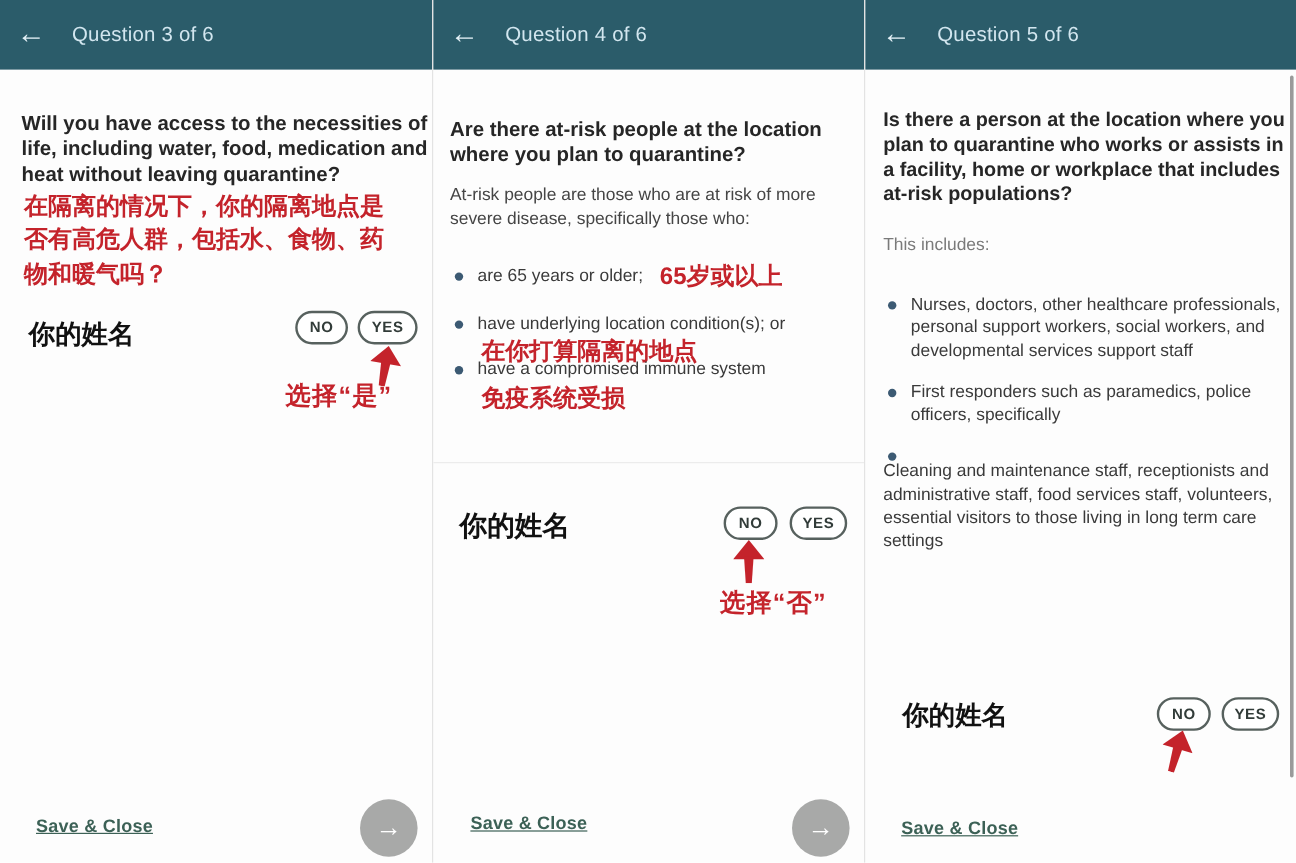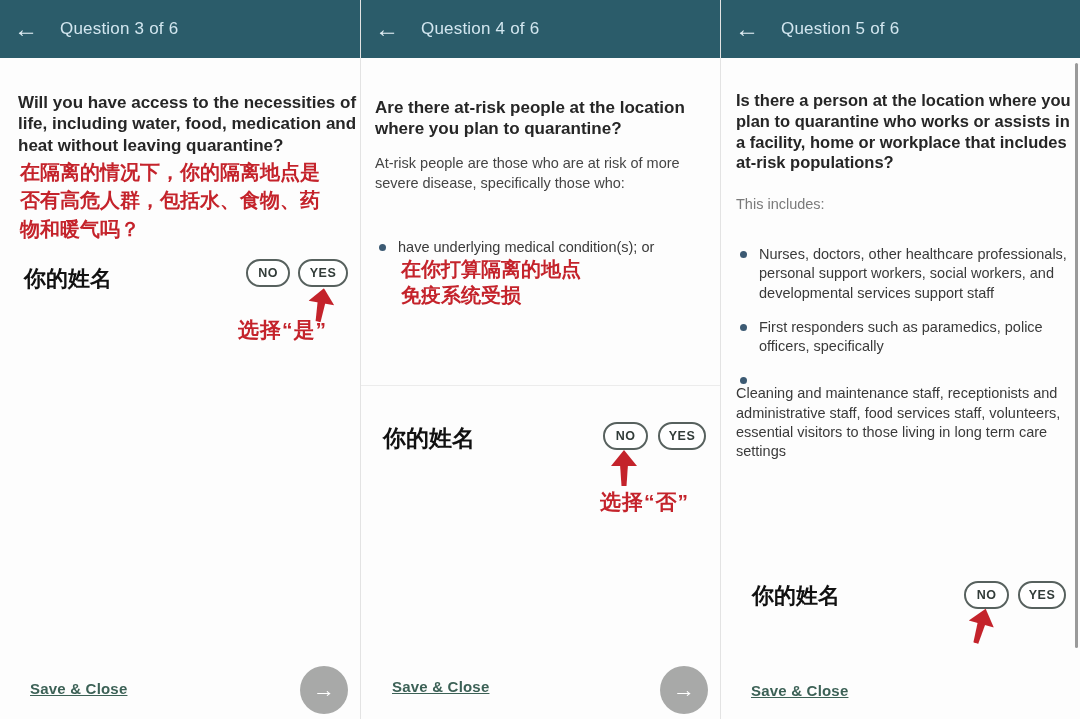--- a/index.html
+++ b/index.html
@@ -111,25 +111,34 @@
       <span class="back-arrow">←</span>
       <span class="appbar-title">Question 4 of 6</span>
     </header>
 
 
     <div class="q-en" style="left:14px; top:97px; width:330px;">Are there at-risk people at the location where you plan to quarantine?</div>
 
     <div class="desc" style="left:14px; top:153px; width:340px;">At-risk people are those who are at risk of more severe disease, specifically those who:</div>
 
     <div style="position:absolute; left:14px; top:221px; width:340px;">
+      <div class="bullet-row">
+        <span class="dot"></span>
+        <span class="b-en">are 65 years or older;</span>
+        <span class="zh-inline" style="font-size:20px; margin:-4px 0 0 14px; white-space:nowrap;">65岁或以上</span>
+      </div>
       <div class="bullet-row" style="margin-top:17px;">
         <span class="dot"></span>
-        <span class="b-en">have underlying medical condition(s); or</span>
+        <span class="b-en">have underlying location condition(s); or</span>
       </div>
       <div class="zh-inline" style="font-size:20px; margin:-1px 0 0 26px;">在你打算隔离的地点</div>
+      <div class="bullet-row" style="margin-top:-7px;">
+        <span class="dot"></span>
+        <span class="b-en">have a compromised immune system</span>
+      </div>
       <div class="zh-inline" style="font-size:20px; margin:-1px 0 0 26px;">免疫系统受损</div>
     </div>
 
     <div class="divider" style="top:385px;"></div>
 
     <div class="name-label" style="left:22px; top:423px; font-size:23px;">你的姓名</div>
 
     <div class="pill" style="left:242px; top:422px; width:45px;">NO</div>
     <div class="pill" style="left:297px; top:422px; width:48px;">YES</div>
 

